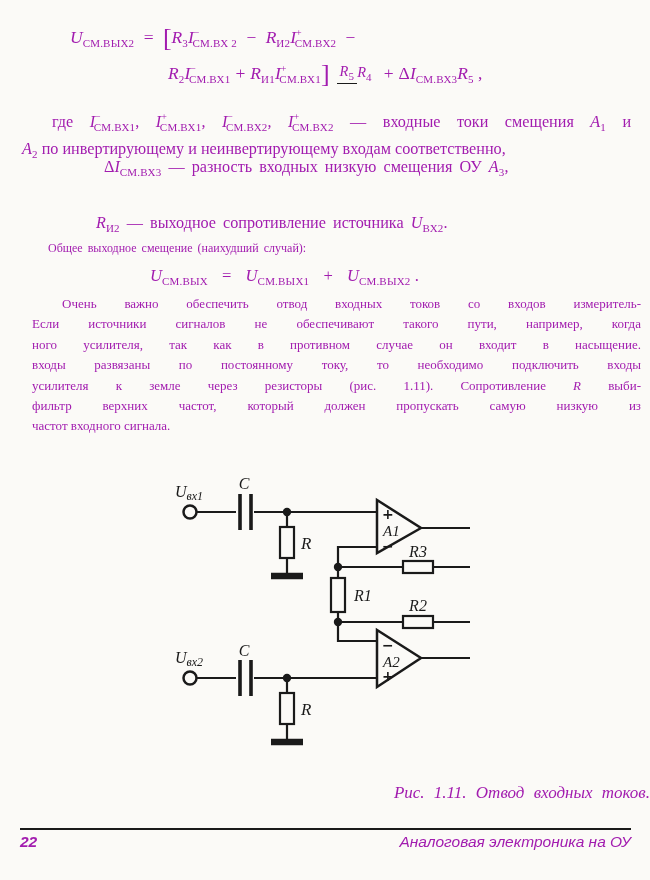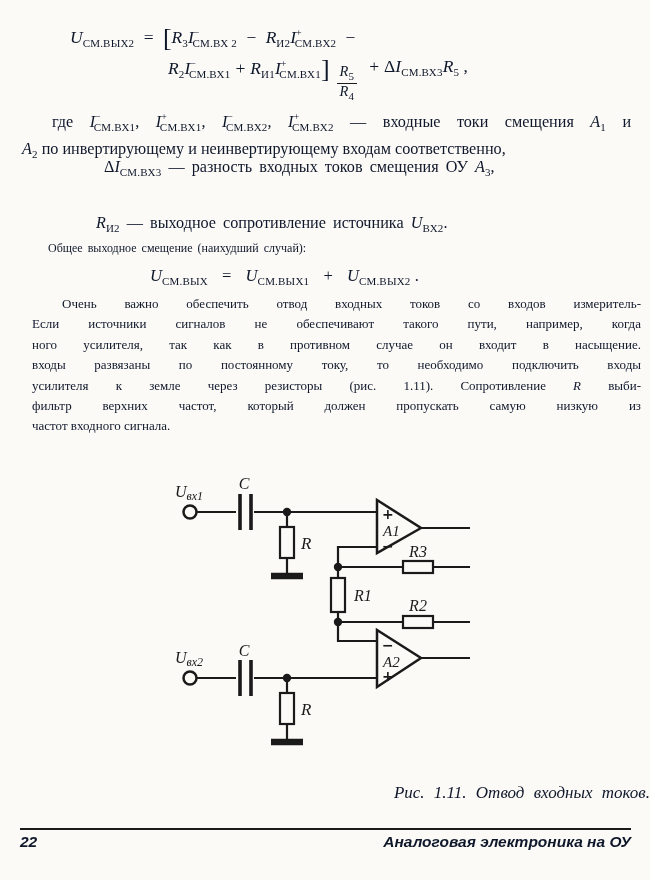--- a/index.html
+++ b/index.html
@@ -1,26 +1,26 @@
 <!DOCTYPE html>
 <html><head>
 <meta charset="utf-8">
 <style>
   html,body{margin:0;padding:0;background:#e8e8e8}
-  .page{position:relative;width:650px;height:880px;background:#fbfaf7;color:#0f172a;
+  .page{position:relative;width:650px;height:880px;background:#fbfaf7;color:#a21caf;
         font-family:"Liberation Serif",serif;overflow:hidden}
   .abs{position:absolute}
   .it{font-style:italic}
   .msub{font-size:11px;vertical-align:-4px;letter-spacing:.2px}
   .msup{font-size:10px;vertical-align:7px;margin-right:-7px}
   .mop{padding:0 5px}
   .brk{font-size:26px;vertical-align:-3px;line-height:1}
   .f1{left:70px;top:25px;font-size:17.5px;white-space:nowrap}
-  .f2{left:168px;top:56px;font-size:17.5px;display:flex;align-items:flex-start;white-space:nowrap}
-  .frac{display:inline-flex;flex-direction:column;align-items:center;font-size:14.5px;
+  .f2{left:168px;top:56px;font-size:17.5px;display:flex;align-items:center;white-space:nowrap}
+  .frac{display:inline-flex;flex-direction:row;align-items:center;font-size:14.5px;
         margin:8px 7px;line-height:1.1}
   .frac .num{border-bottom:1.6px solid #1a1a1a;padding:0 3px 1px}
   .where{left:22px;top:106px;width:609px;font-size:16.2px;line-height:21.5px}
   .jline{text-align:justify;text-align-last:justify}
   .windent{text-indent:30px}
   .def{font-size:16.2px;white-space:nowrap;word-spacing:3px}
   .def1{left:104px;top:158px}
   .def2{left:96px;top:186px}
   .def3{left:96px;top:214px}
   .lead{left:48px;top:241px;font-size:12px;word-spacing:2px}
@@ -29,21 +29,21 @@
   .para{left:32px;top:294px;width:609px;font-size:13px;line-height:20.4px}
   .pline{text-align:justify;text-align-last:justify;height:20.4px;overflow:visible}
   .pindent{text-indent:30px}
   .plast{text-align-last:left}
   .caption{left:0;top:783px;width:650px;text-align:right;font-style:italic;
            font-size:17px;word-spacing:5px}
   .rule{left:20px;top:828px;width:611px;height:2.2px;background:#1a1a1a}
   .pagenum{left:20px;top:833px;font-family:"Liberation Sans",sans-serif;
            font-weight:bold;font-style:italic;font-size:15.5px}
   .runtitle{right:19px;top:833px;font-family:"Liberation Sans",sans-serif;
-            font-weight:bold;font-style:italic;font-size:15.5px}
+            font-weight:normal;font-style:italic;font-size:15.5px}
   .schem{position:absolute;left:0;top:0}
   .w{stroke:#1a1a1a;stroke-width:2.2;fill:none}
   .wt{stroke:#1a1a1a;stroke-width:2.5;fill:none}
   .w3{stroke:#1a1a1a;stroke-width:3.6;fill:none}
   .w6{stroke:#1a1a1a;stroke-width:6.5;fill:none}
   .dot{fill:#1a1a1a;stroke:none}
   .lbl{font-family:"Liberation Serif",serif;font-style:italic;font-size:16px;fill:#1a1a1a}
   .lblbig{font-size:17px}
   .lblsub{font-size:12px}
   .sign{font-family:"DejaVu Sans",sans-serif;font-weight:bold;font-size:14px;fill:#1a1a1a}
@@ -89,21 +89,21 @@
       <span>и</span>
     </div>
     <div>
       <span class="it">А</span><span class="msub">2</span>
       <span>по инвертирующему и неинвертирующему входам соответственно,</span>
     </div>
   </div>
 
   <div class="abs def def1">
     <span>Δ</span><span class="it">I</span><span class="msub">СМ.ВХ3</span>
-    <span>— разность входных токов смещения ОУ</span>
+    <span>— разность входных низкую смещения ОУ</span>
     <span class="it">А</span><span class="msub">3</span><span>,</span>
   </div>
   <div class="abs def def3">
     <span class="it">R</span><span class="msub">И2</span>
     <span>— выходное сопротивление источника</span>
     <span class="it">U</span><span class="msub">ВХ2</span><span>.</span>
   </div>
 
   <div class="abs lead">Общее выходное смещение (наихудший случай):</div>
 

